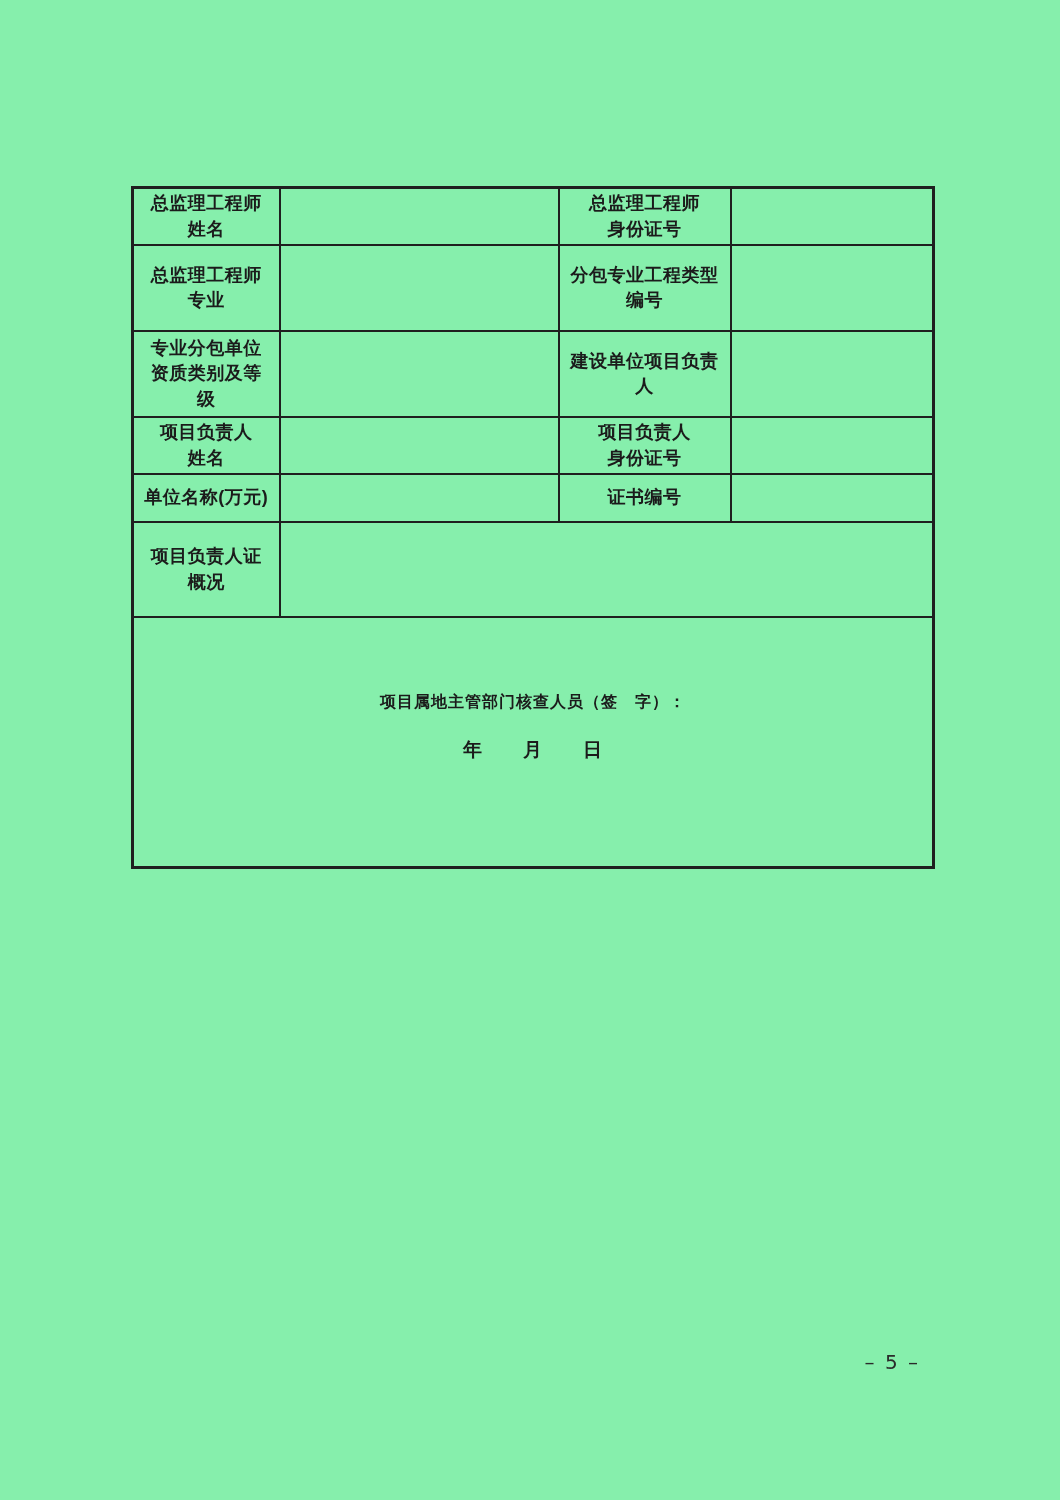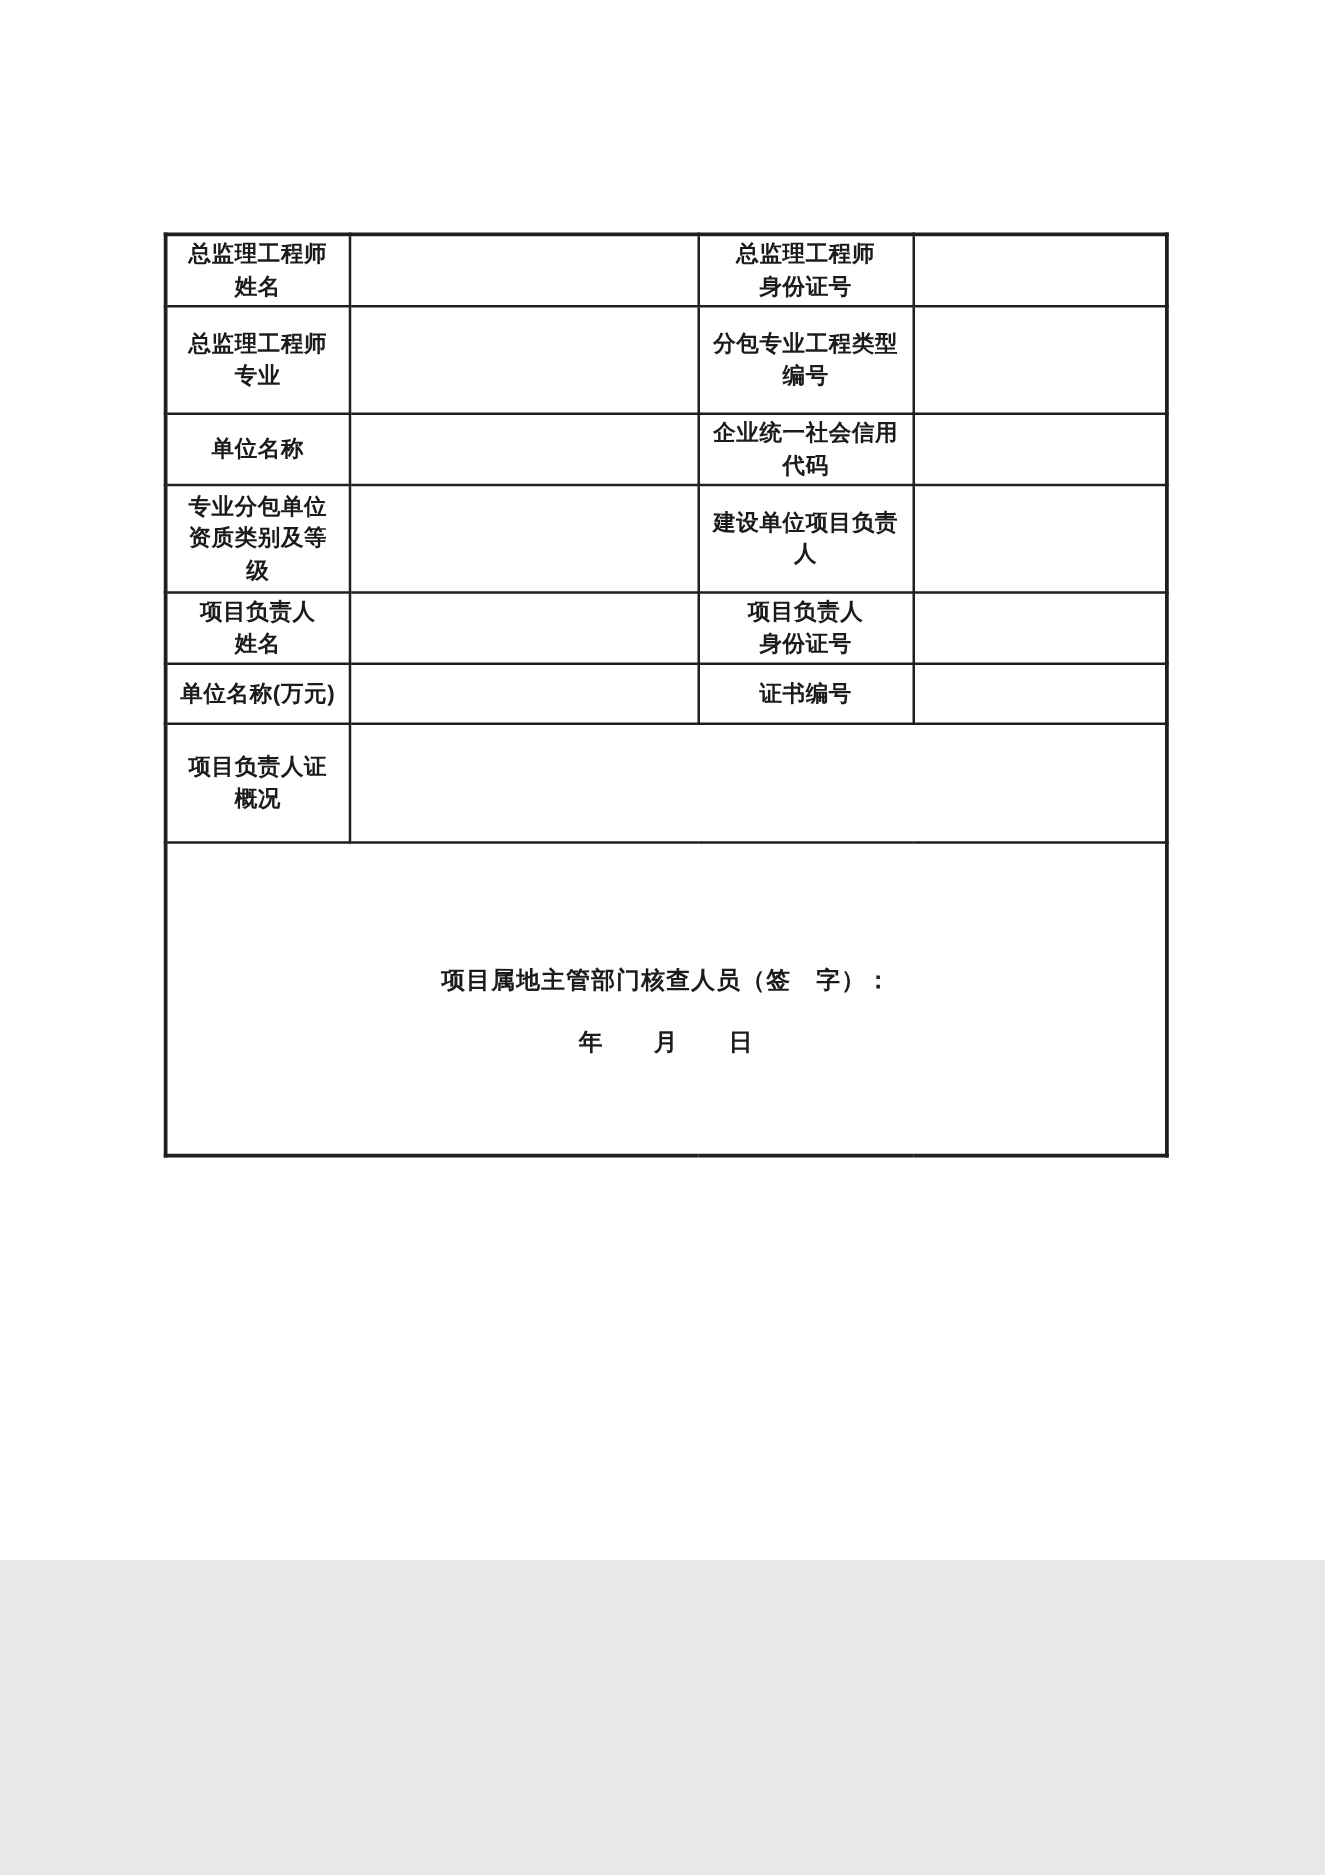--- a/index.html
+++ b/index.html
@@ -1,21 +1,21 @@
 <!DOCTYPE html>
 <html><head>
 <meta charset="utf-8">
 <style>
   * { margin: 0; padding: 0; box-sizing: border-box; }
   html, body { background: #e8e8e8; }
   .sheet {
     position: relative;
     width: 1060px;
-    height: 1248px;
-    background: #ffffff;
+    height: 1500px;
+    background: #86efac;
     font-family: "Liberation Sans", "DejaVu Sans", sans-serif;
     color: #1b1b1b;
     overflow: hidden;
   }
   table.form {
     position: absolute;
     left: 131px;
     top: 186px;
     width: 801px;
     border-collapse: collapse;
@@ -60,23 +60,23 @@
     margin-top: 68px;
     font-weight: bold;
     font-size: 19px;
     letter-spacing: 1px;
   }
   td.verify-cell {
     vertical-align: top;
     text-align: center;
   }
   .verify-title {
-    margin-top: 96px;
+    margin-top: 74px;
     font-weight: bold;
-    font-size: 19px;
+    font-size: 16px;
     letter-spacing: 1px;
   }
   .verify-date {
     margin-top: 24px;
     font-weight: bold;
     font-size: 19px;
     letter-spacing: 1px;
   }
   .page-number {
     position: absolute;
@@ -115,27 +115,20 @@
     <tr style="height:86px">
       <td class="lbl">总监理工程师
 专业</td>
       <td class="val"></td>
       <td class="lbl">分包专业工程类型
 编号</td>
       <td class="val"></td>
     </tr>
 
 
-    <tr style="height:55px">
-      <td class="lbl">单位名称</td>
-      <td class="val"></td>
-      <td class="lbl">企业统一社会信用
-代码</td>
-      <td class="val"></td>
-    </tr>
 
     <tr style="height:86px">
       <td class="lbl">专业分包单位
 资质类别及等
 级</td>
       <td class="val"></td>
       <td class="lbl">建设单位项目负责人</td>
       <td class="val"></td>
     </tr>
 

